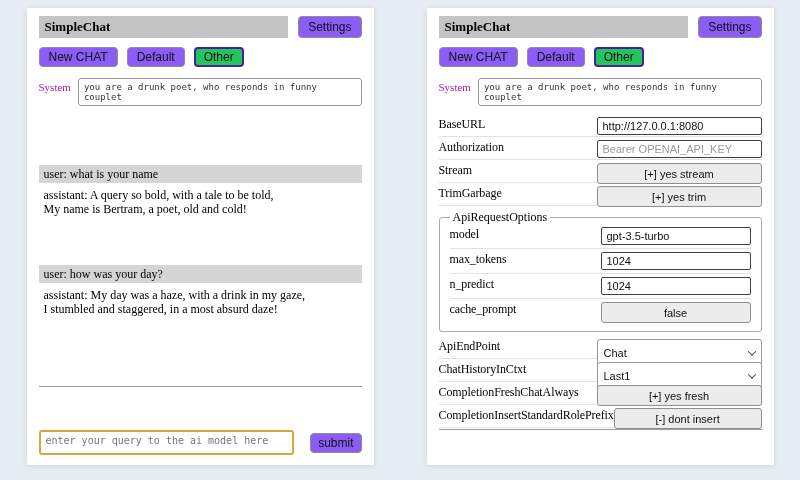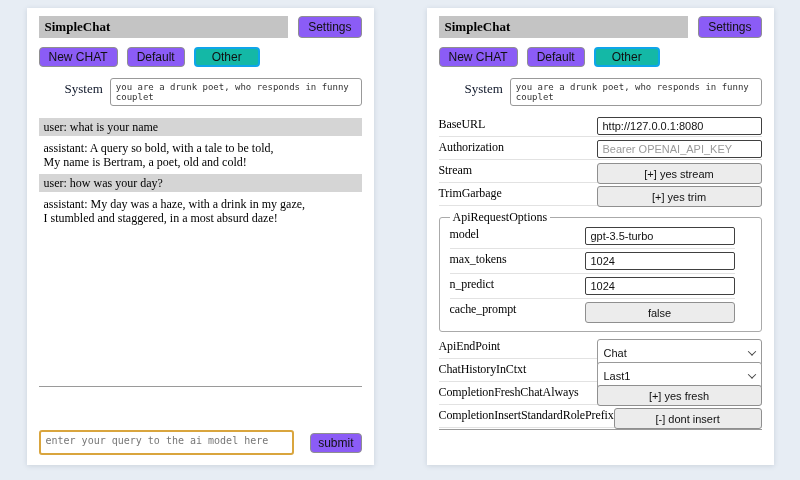--- a/index.html
+++ b/index.html
@@ -44,28 +44,28 @@
     color: #111;
     background: #8b5cf6;
     border: 1px solid #8f8f8f;
     border-radius: 4px;
     padding: 2px 9px;
     cursor: pointer;
     white-space: nowrap;
   }
   .session-row { display: flex; gap: 9px; margin-bottom: 11px; }
   .btn.selected {
-    background: #14b8a6;
-    border: 2px solid #0ea5e9;
-    padding: 1px 16px;
+    background: #22c55e;
+    border: 2px solid #4c1d95;
+    padding: 1px 8px;
   }
 
   
   .system-row { display: flex; gap: 7px; margin-bottom: 9px; }
-  .system-label { font-size: 13px; padding-top: 3px; color: #0f172a; margin-left: 26px; }
+  .system-label { font-size: 11px; padding-top: 3px; color: #a21caf; }
   textarea {
     font-family: "DejaVu Sans Mono", monospace;
     font-size: 9px;
     color: #333;
     border: 1px solid #999;
     border-radius: 3px;
     resize: none;
     padding: 3px 5px;
     outline: none;
   }
@@ -76,21 +76,21 @@
   .messages { margin-top: 3px; }
   .msg {
     font-size: 12px;
     line-height: 14px;
     padding: 2px 5px;
     margin-bottom: 3px;
     white-space: pre-line;
     color: #000;
   }
   .msg.system { background: #b5d9e8; }
-  .msg.user { background: #d5d5d5; }
+  .msg.user { background: #d5d5d5; margin-top: 47px; }
   .msg.assistant { background: #ffffff; }
 
   
   .bottom { margin-top: auto; }
   .divider { border: none; border-top: 1px solid #9a9a9a; margin-bottom: 7px; }
   .query-row { display: flex; gap: 16px; align-items: center; margin-top: 43px; }
   .query-ta { flex: 1; height: 25px; font-size: 10px; }
   .query-ta.highlight { border: 2px solid #d9a53e; }
   .submit-btn { font-size: 12px; padding: 2px 7px; }
 
@@ -153,21 +153,21 @@
     border-right: 1px solid #444;
     border-bottom: 1px solid #444;
     transform: rotate(45deg) translate(-1px,-1px);
     flex: 0 0 auto;
   }
 
   fieldset.aro {
     border: 1px solid #aaa;
     border-radius: 3px;
     margin: 3px 0 5px 0;
-    padding: 0 26px 4px 10px;
+    padding: 0 10px 4px 10px;
   }
   fieldset.aro legend { font-size: 12px; padding: 0 3px; color: #000; }
   fieldset.aro .sinput, fieldset.aro .wbtn { width: 150px; }
 </style>
 </head>
 <body>
 
 <div class="stage">
 
   <section class="panel">

